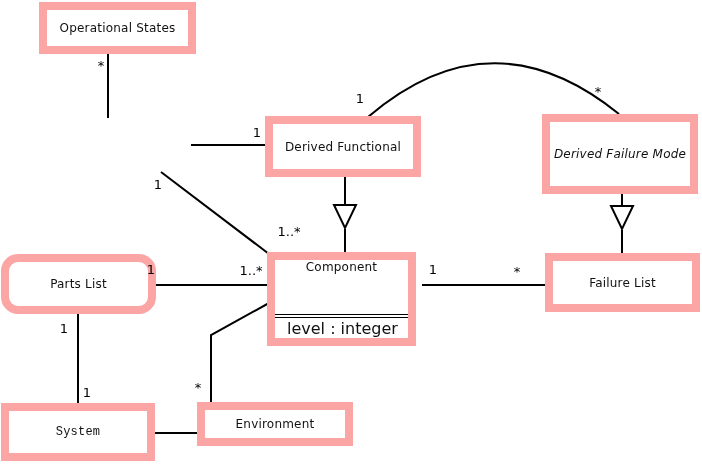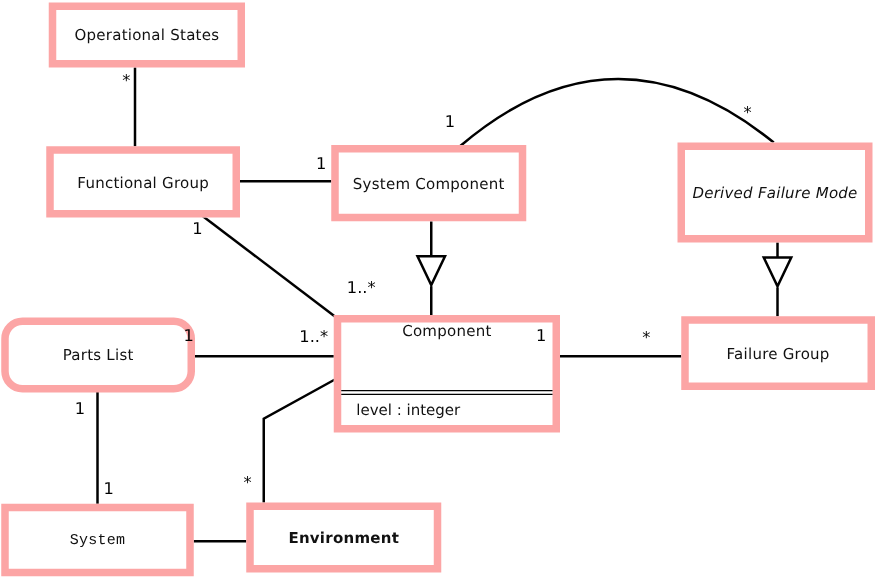--- a/index.html
+++ b/index.html
@@ -15,54 +15,54 @@
   #lines {
     position: absolute;
     left: 0; top: 0;
     width: 702px; height: 464px;
     z-index: 1;
   }
   .uml-class {
     position: absolute;
     box-sizing: border-box;
     background: #ffffff;
-    border: 6px solid #fca5a5;
+    border: 8px solid #fca5a5;
     z-index: 2;
     display: flex;
     flex-direction: column;
   }
   .uml-class-name {
     flex: 1;
     display: flex;
     align-items: center;
     justify-content: center;
     font-size: 12px;
     letter-spacing: 0.2px;
     white-space: nowrap;
   }
   .uml-attr {
     box-sizing: border-box;
     border-top: 4px double #000000;
     height: 28px;
     display: flex;
     align-items: center;
     padding-left: 12px;
-    font-size: 12px;
+    font-size: 16px;
     white-space: nowrap;
   }
   
   #box-operational-states  { left: 39px;  top: 2px;   width: 157px; height: 52px; }
   #box-functional-group    { left: 37px;  top: 117px; width: 155px; height: 57px; }
   #box-derived-component   { left: 265px; top: 116px; width: 156px; height: 61px; }
   #box-derived-failure-mode{ left: 542px; top: 114px; width: 156px; height: 80px; font-style: italic; }
   #box-parts-list          { left: 1px;   top: 254px; width: 155px; height: 60px; border-radius: 17px; }
-  #box-component           { left: 267px; top: 252px; width: 181px; height: 94px; gap: 40px; }
+  #box-component           { left: 267px; top: 252px; width: 149px; height: 94px; gap: 40px; }
   #box-failure-mode        { left: 545px; top: 253px; width: 155px; height: 59px; }
   #box-system              { left: 1px;   top: 403px; width: 154px; height: 58px; font-family: Liberation Mono, monospace; }
-  #box-environment         { left: 197px; top: 402px; width: 156px; height: 56px; font-weight: bold; }
+  #box-environment         { left: 197px; top: 402px; width: 156px; height: 44px; }
 
   .mult {
     position: absolute;
     z-index: 3;
     font-size: 13px;
     color: #000000;
     transform: translate(-50%, -50%);
     white-space: nowrap;
   }
 </style>
@@ -97,43 +97,40 @@
 
     <path d="M211 403 L211 335 L269 303" stroke="#000" stroke-width="2" fill="none"></path>
 
     <path d="M154 433 L198 433" stroke="#000" stroke-width="2" fill="none"></path>
   </svg>
 
   <div class="uml-class" id="box-operational-states">
     <div class="uml-class-name">Operational States</div>
   </div>
 
-  <div class="uml-class" id="box-functional-group">
-    <div class="uml-class-name">Functional Group</div>
-  </div>
 
   <div class="uml-class" id="box-derived-component">
-    <div class="uml-class-name">System Component</div>
+    <div class="uml-class-name">Derived Functional</div>
   </div>
 
   <div class="uml-class" id="box-derived-failure-mode">
     <div class="uml-class-name">Derived Failure Mode</div>
   </div>
 
   <div class="uml-class" id="box-parts-list">
     <div class="uml-class-name">Parts List</div>
   </div>
 
   <div class="uml-class" id="box-component">
     <div class="uml-class-name">Component</div>
     <div class="uml-attr">level : integer</div>
   </div>
 
   <div class="uml-class" id="box-failure-mode">
-    <div class="uml-class-name">Failure Group</div>
+    <div class="uml-class-name">Failure List</div>
   </div>
 
   <div class="uml-class" id="box-system">
     <div class="uml-class-name">System</div>
   </div>
 
   <div class="uml-class" id="box-environment">
     <div class="uml-class-name">Environment</div>
   </div>
 

